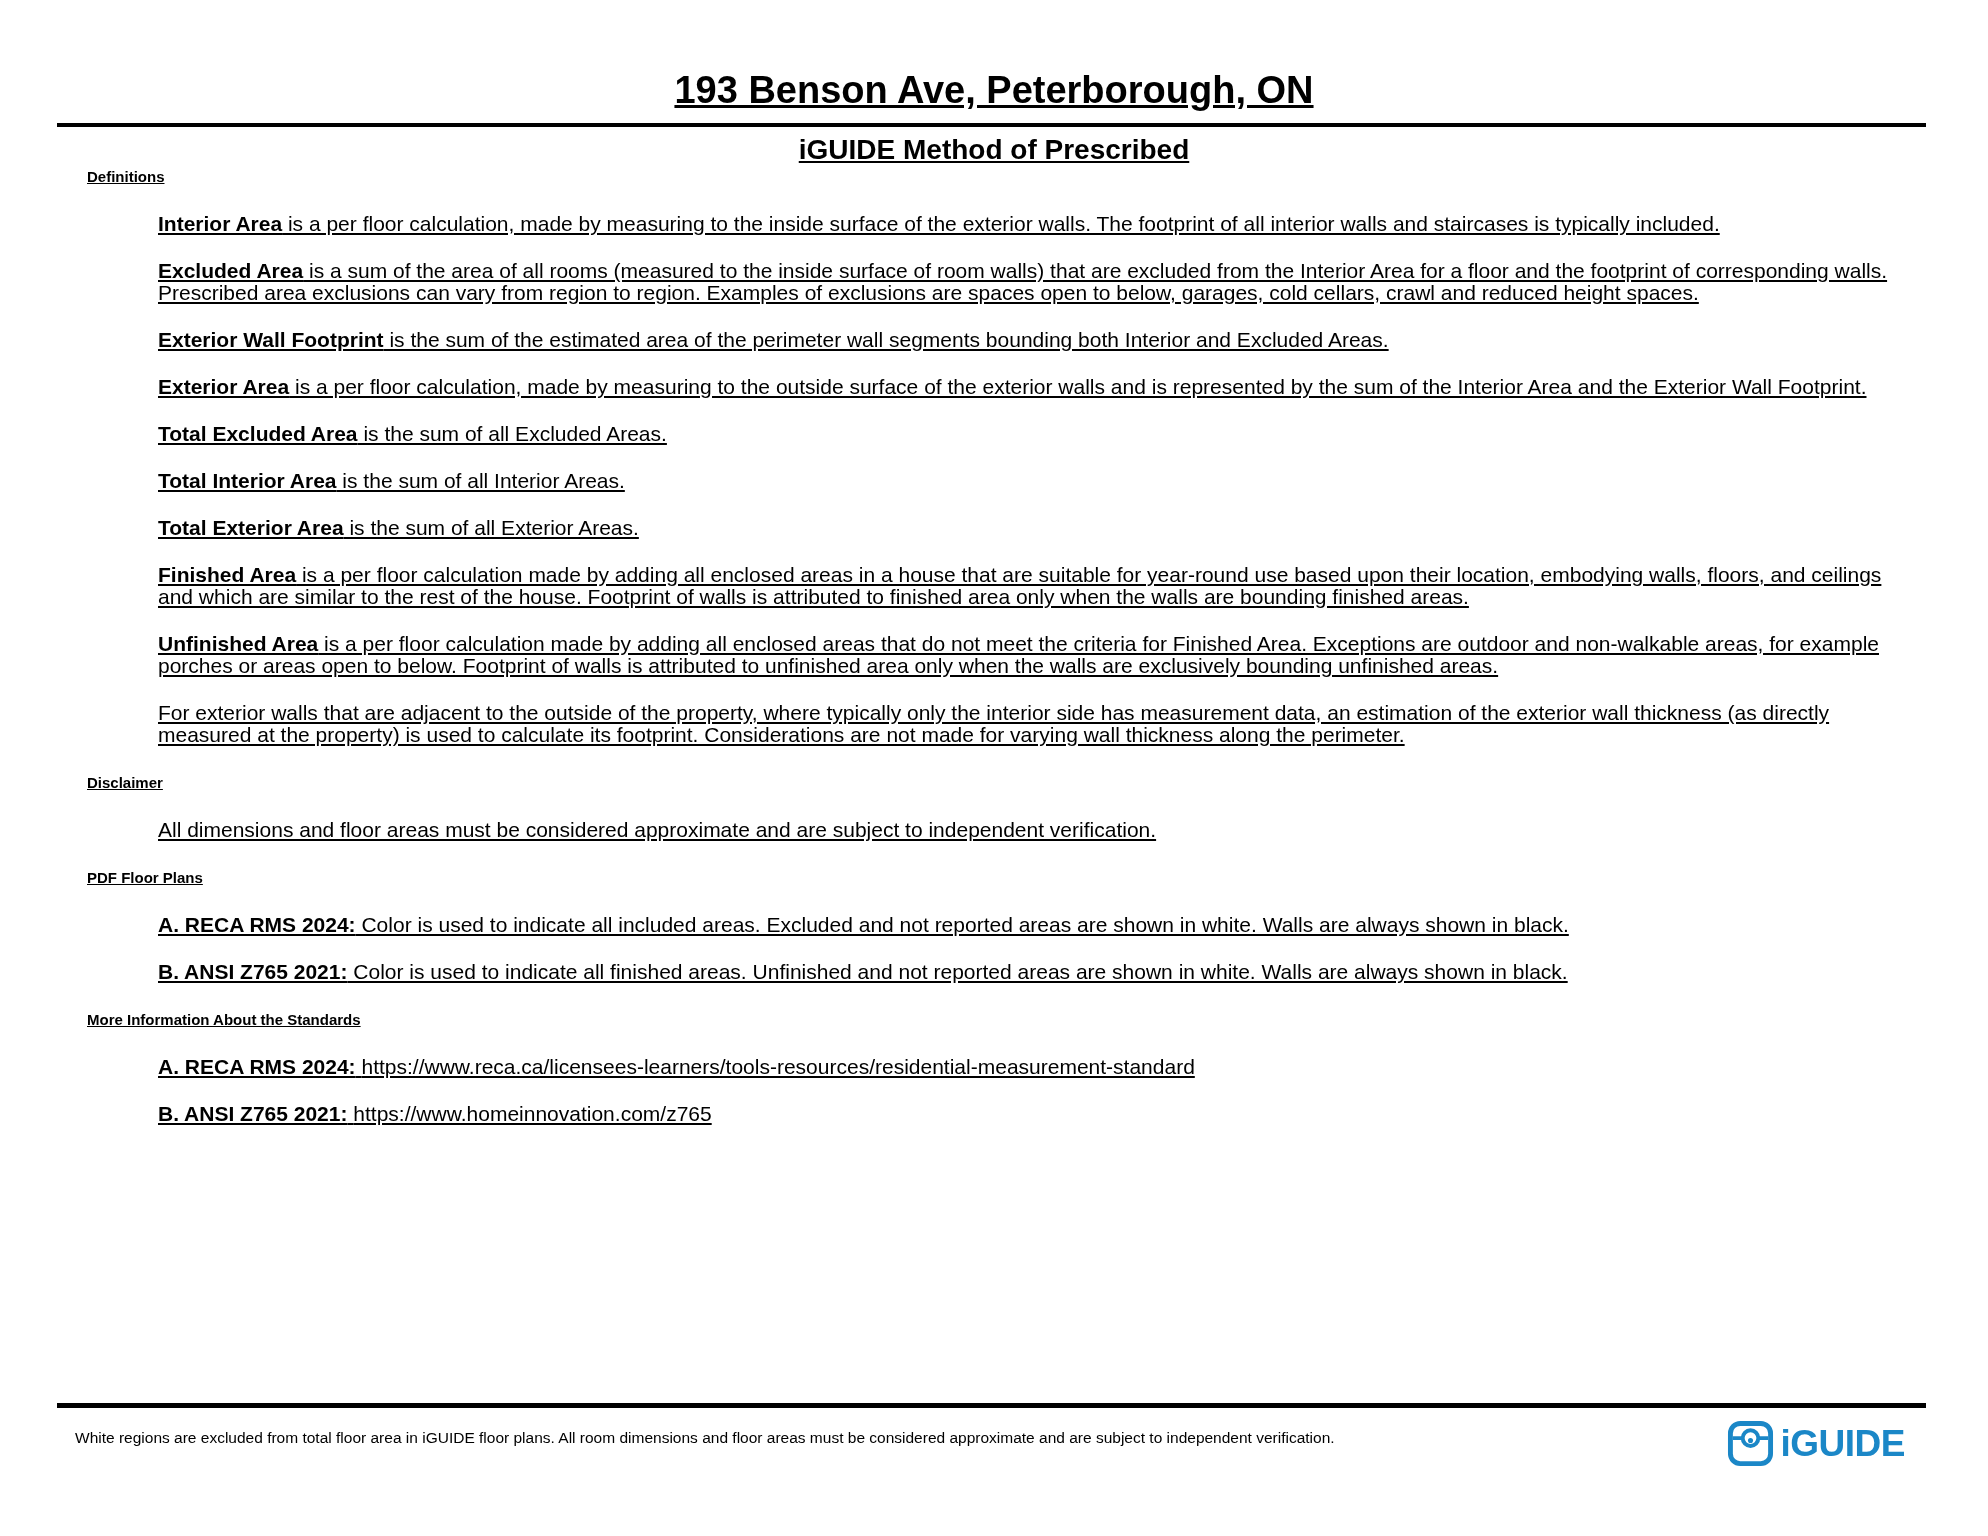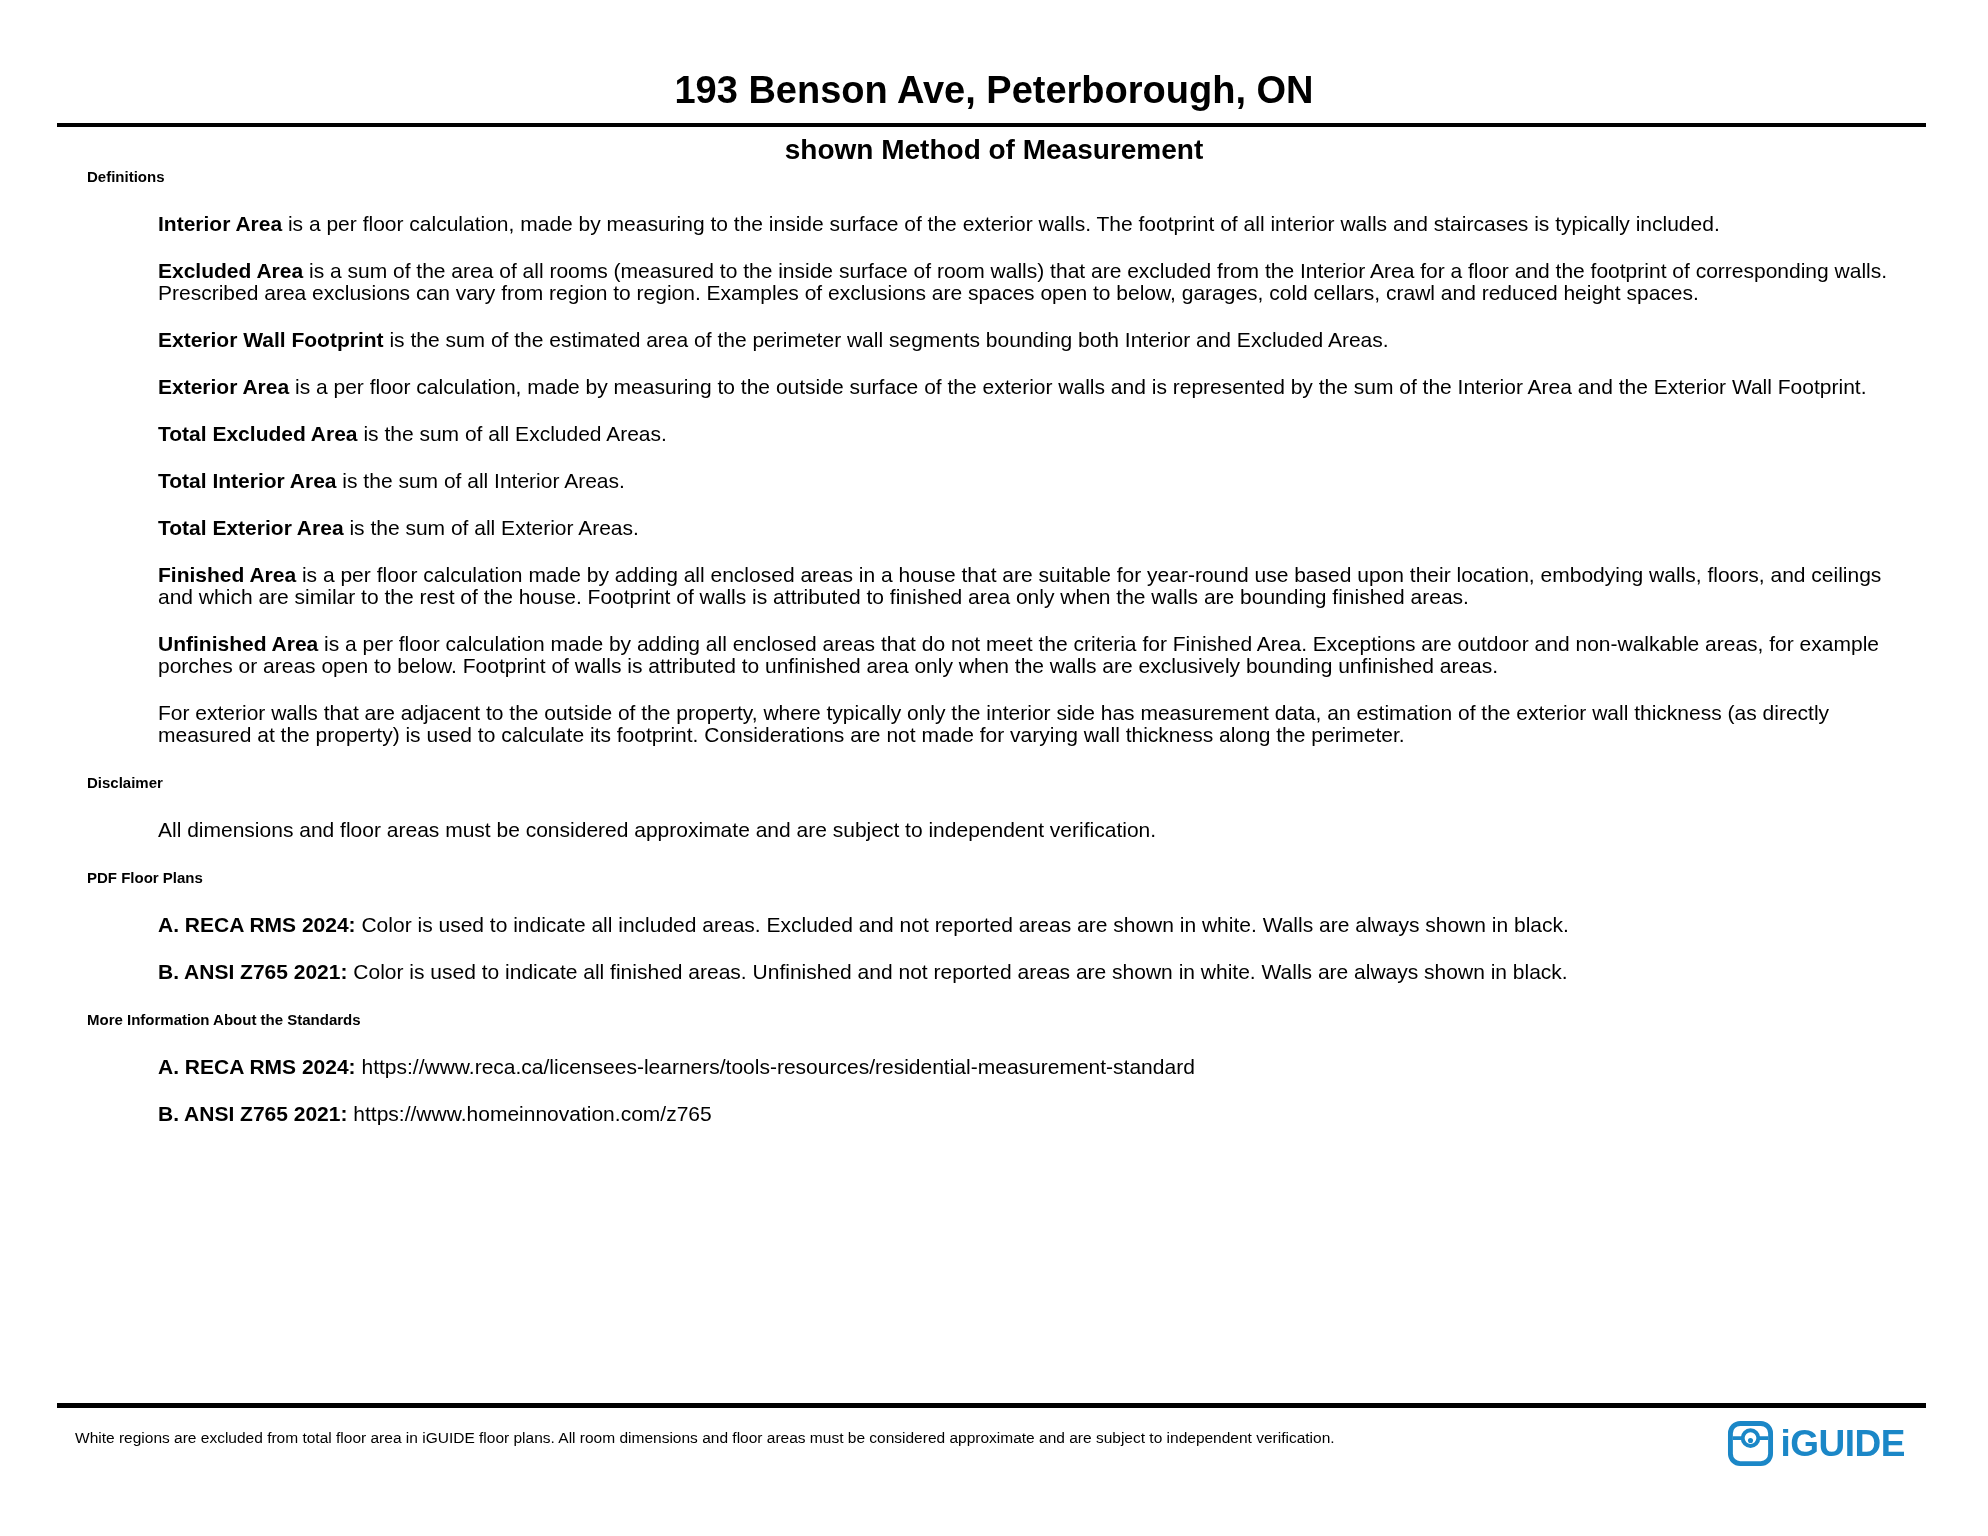--- a/index.html
+++ b/index.html
@@ -9,21 +9,21 @@
     position: relative;
     width: 1988px;
     height: 1536px;
     background: #ffffff;
     color: #000000;
     font-family: "Liberation Sans", sans-serif;
     font-size: 21px;
     line-height: 22px;
     overflow: hidden;
   }
-  .content { padding-top: 70px; }
+  .content { padding-top: 70px; text-decoration: underline; }
   .doc-title {
     margin: 0;
     font-size: 38px;
     line-height: 40px;
     font-weight: bold;
     text-align: center;
   }
   .header-rule {
     height: 4px;
     background: #000;
@@ -88,21 +88,21 @@
   }
 </style>
 </head>
 <body>
 
 <div class="page">
   <div class="content">
 
     <h1 class="doc-title">193 Benson Ave, Peterborough, ON</h1>
     <div class="header-rule"></div>
-    <h2 class="doc-subtitle">shown Method of Measurement</h2>
+    <h2 class="doc-subtitle">iGUIDE Method of Prescribed</h2>
 
     <h3 class="sec-heading">Definitions</h3>
 
     <p class="para"><b>Interior Area</b><span> is a per floor calculation, made by measuring to the inside surface of the exterior walls. The footprint of all interior walls and staircases is typically included.</span></p>
     <p class="para"><b>Excluded Area</b><span> is a sum of the area of all rooms (measured to the inside surface of room walls) that are excluded from the Interior Area for a floor and the footprint of corresponding walls. Prescribed area exclusions can vary from region to region. Examples of exclusions are spaces open to below, garages, cold cellars, crawl and reduced height spaces.</span></p>
     <p class="para"><b>Exterior Wall Footprint</b><span> is the sum of the estimated area of the perimeter wall segments bounding both Interior and Excluded Areas.</span></p>
     <p class="para"><b>Exterior Area</b><span> is a per floor calculation, made by measuring to the outside surface of the exterior walls and is represented by the sum of the Interior Area and the Exterior Wall Footprint.</span></p>
     <p class="para"><b>Total Excluded Area</b><span> is the sum of all Excluded Areas.</span></p>
     <p class="para"><b>Total Interior Area</b><span> is the sum of all Interior Areas.</span></p>
     <p class="para"><b>Total Exterior Area</b><span> is the sum of all Exterior Areas.</span></p>

